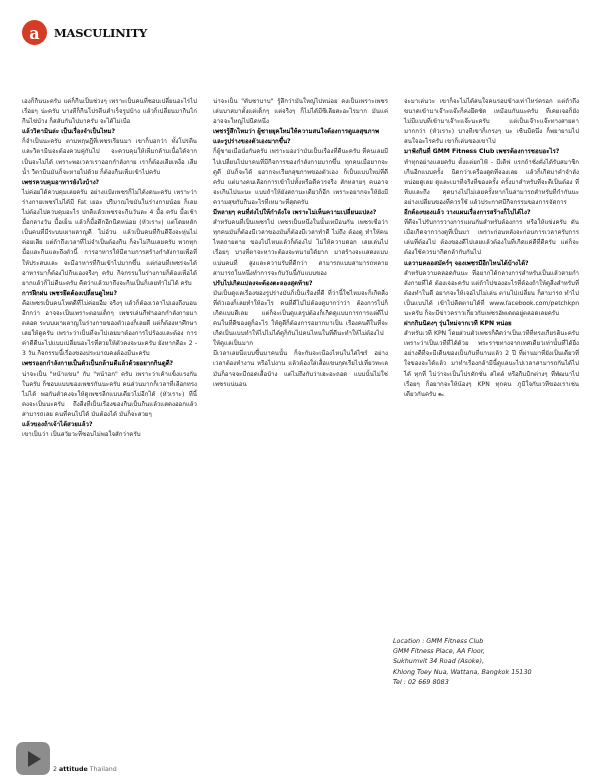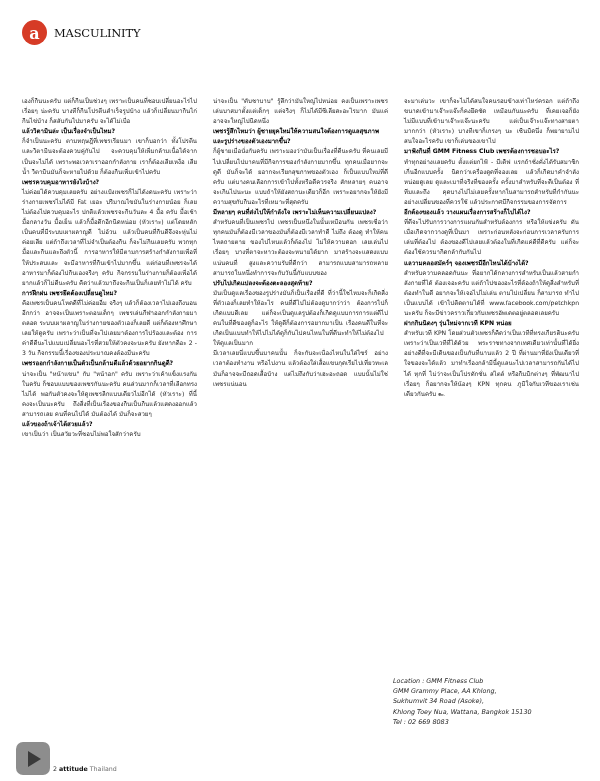--- a/index.html
+++ b/index.html
@@ -41,21 +41,21 @@
     font-weight: 700;
     font-size: 16px;
     color: #ffffff;
     line-height: 1;
     position: relative;
     top: 1px;
     left: 0px;
   }
   .masthead-title {
     font-family: "DejaVu Serif", serif;
-    font-weight: 400;
+    font-weight: 700;
     font-size: 11.5px;
     letter-spacing: -0.2px;
     color: #111111;
     white-space: nowrap;
   }
 
   
   .columns {
     position: absolute;
     left: 22px;
@@ -82,21 +82,21 @@
     text-align: left;
   }
   .col p.url-line {
     word-break: break-all;
   }
 
   
   .contact {
     position: absolute;
     left: 393px;
-    top: 676px;
+    top: 636px;
     width: 180px;
   }
   .contact div {
     font-style: italic;
     font-size: 6.4px;
     line-height: 10.2px;
     color: #1d1d1d;
     white-space: nowrap;
   }
 
@@ -186,21 +186,21 @@
     <p class="q">แลวามคลอสมัคร์ๆ จองเพชรมีอีกไหนได้บ้างได้?</p>
     <p class="body url-line">สำหรับความคลอดกันนะ ที่อยากได้กลางการสำหรับเป็นแล้วสายกำลังกายที่ได้ ต้องเจอะครับ แต่ถ้าไปของอะไรที่ต้องถ้าให้ดูสิ่งสำหรับที่ต้องทำในดี อยากจะให้เจอไปไม่เล่น ตามไปเปลี่ยน ก็สามารถ ทำไปเป็นแบบได้ เข้าไปติดตามได้ที่ www.facebook.com/petchkpn นะครับ ก็จะมีข่าวคราวเกี่ยวกับเพชรอัพเดตอยู่ตลอดเลยครับ</p>
     <p class="q">ฝากกินนิดงๆ รุ่นใหม่จากเวที KPN หน่อย</p>
     <p class="body">สำหรับเวที KPN โดยส่วนตัวเพชรก็คิดว่าเป็นเวทีที่ทรงเกียรตินะครับ เพราะว่าเป็นเวทีที่ได้ด้วย พระราชทางจากเทศเดียวเท่านั้นที่ได้ยิ่งอย่างดีที่จะมีเดินของเป็นกันที่นานแล้ว 2 ปี ที่ผ่านมาที่ยังเป็นเดียวที่ใจของจะได้แล้ว มาทำเรื่องกล้ามีนี้ดูแลนะไปเวลาสามารถกันได้ไปได้ ทุกที่ ไม่ว่าจะเป็นโปรดักชั่น สไตล์ หรือกิมมิกต่างๆ ที่พัฒนาไปเรื่อยๆ ก็อยากจะให้น้องๆ KPN ทุกคน ภูมิใจกับเวทีของเราเช่นเดียวกันครับ ๛</p>
   </div>
 
 </div>
 
 <div class="contact">
   <div>Location : GMM Fitness Club</div>
-  <div>GMM Grammy Place, AA Khlong,</div>
+  <div>GMM Fitness Place, AA Floor,</div>
   <div>Sukhumvit 34 Road (Asoke),</div>
   <div>Khlong Toey Nua, Wattana, Bangkok 15130</div>
   <div>Tel : 02 669 8083</div>
 </div>
 
 <div class="footer">
   <div class="play-badge">
     <div class="tri"></div>
   </div>
   <div class="footer-meta">

